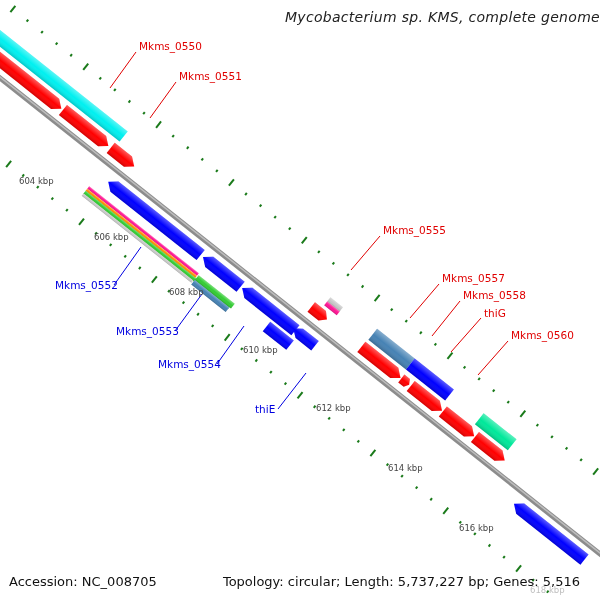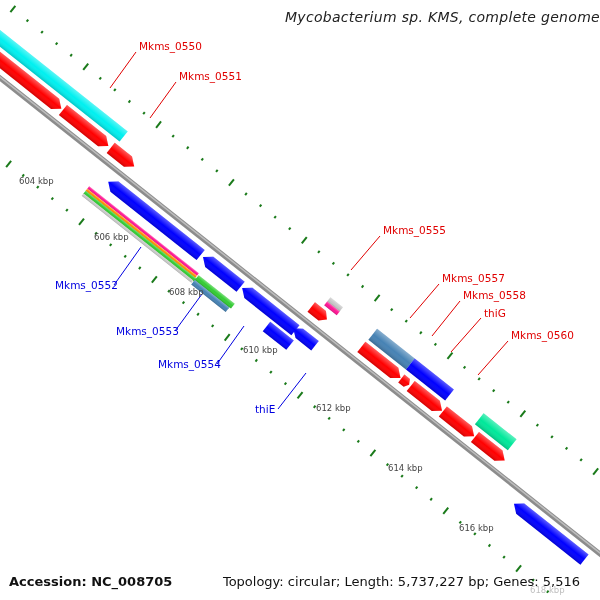--- a/index.html
+++ b/index.html
@@ -1,20 +1,20 @@
 <!DOCTYPE html>
 <html><head>
   <meta charset="utf-8">
   <style>
     html, body { margin: 0; padding: 0; background: #ffffff; }
     body { width: 600px; height: 600px; overflow: hidden; position: relative; font-family: "DejaVu Sans", sans-serif; }
     #map { position: absolute; left: 0; top: 0; }
     .title { position: absolute; top: 9px; left: 0; width: 600px; text-align: right; font-style: italic; font-size: 14px; color: #222; letter-spacing: 0.3px; }
     .footer { position: absolute; top: 574px; font-size: 13px; color: #111; }
-    .footer.left { left: 9px; font-weight: bold; }
+    .footer.left { left: 9px; }
     .footer.right { right: 20px; }
     .kbp { font-family: "DejaVu Sans", sans-serif; font-size: 8.5px; fill: #444; }
     .gene-label { font-family: "DejaVu Sans", sans-serif; font-size: 10.5px; }
   </style>
 </head>
 <body>
 
 <div class="title">Mycobacterium sp. KMS, complete genome</div>
 
 <svg id="map" width="600" height="600" viewBox="0 0 600 600">

